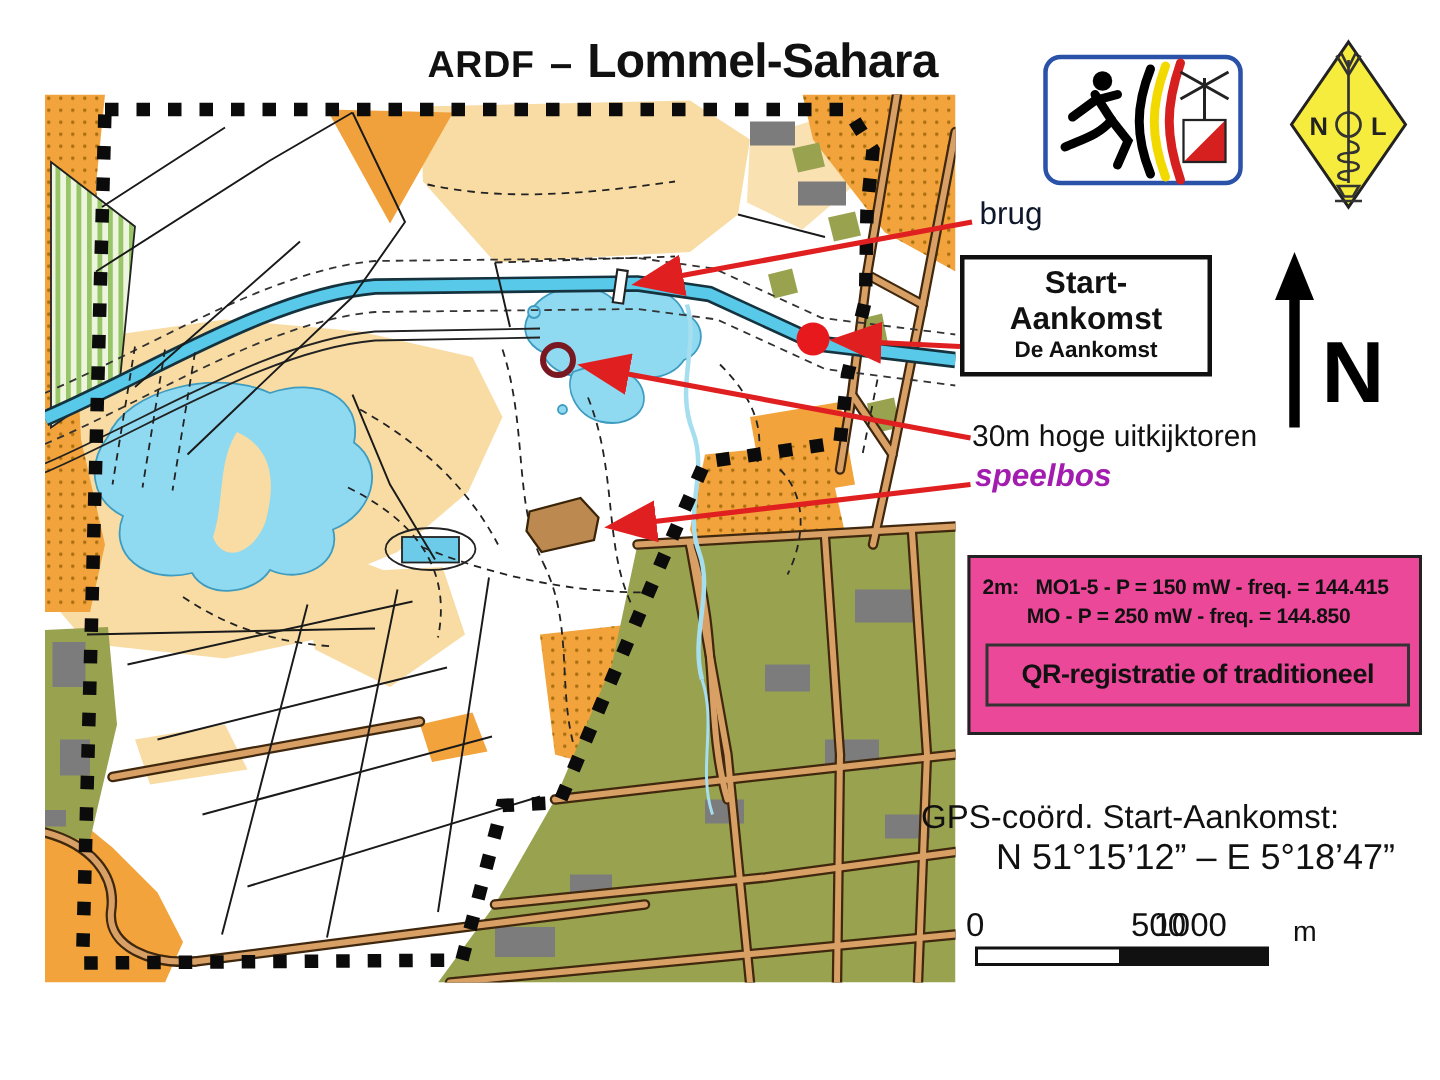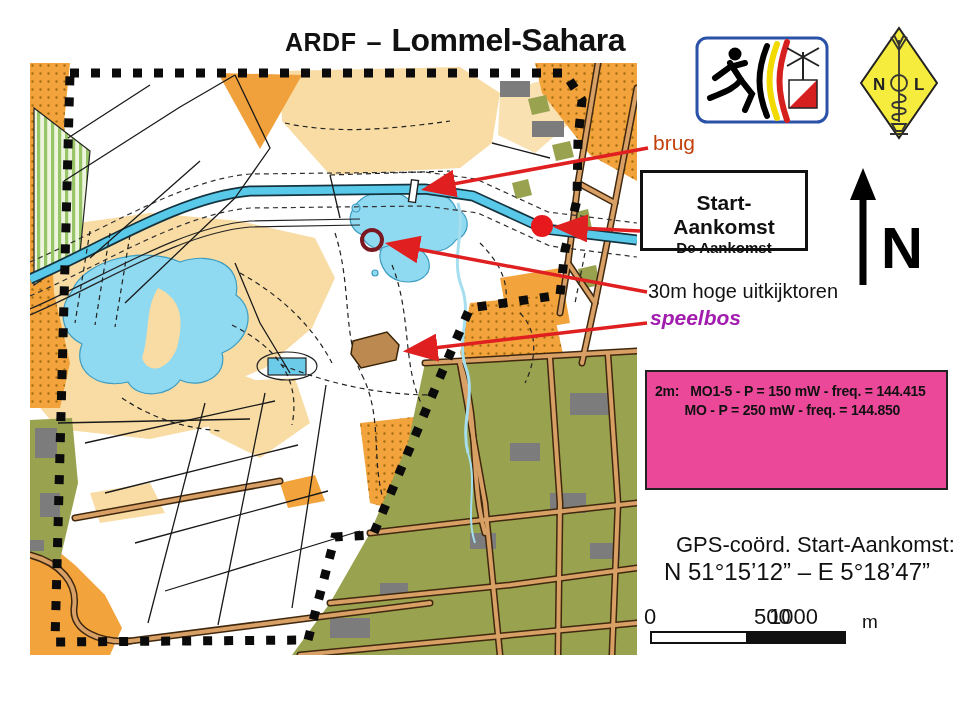--- a/index.html
+++ b/index.html
@@ -5,38 +5,38 @@
   html,body{margin:0;padding:0;background:#ffffff;}
   #slide{position:relative;width:960px;height:696px;background:#fff;overflow:hidden;
          font-family:"Liberation Sans", sans-serif;color:#111;}
   .abs{position:absolute;}
   
   #title-row{left:285px;top:22px;display:flex;align-items:baseline;gap:10px;}
   .title-prefix{font-size:25px;font-weight:bold;letter-spacing:.5px;}
   .title-dash{font-size:27px;font-weight:bold;}
   .title-name{font-size:32px;font-weight:bold;letter-spacing:-.5px;}
   
-  .plain-label{font-size:21px;color:#c2410c;}
+  .plain-label{font-size:21px;color:#0f172a;}
   #brug-label{left:653px;top:131px;}
   #tower-label{left:648px;top:280px;font-size:20px;}
   #speelbos-label{left:650px;top:306px;font-size:21px;font-weight:bold;color:#a21caf;font-style:italic;}
   
   #start-box{left:640px;top:170px;width:168px;height:81px;border:3px solid #111;
-             background:#fff;text-align:center;padding-top:18px;box-sizing:border-box;}
+             background:#fff;text-align:center;padding-top:4px;box-sizing:border-box;}
   #start-box .l1,#start-box .l2{font-size:21px;font-weight:bold;line-height:24px;}
   #start-box .l3{font-size:15px;font-weight:bold;line-height:18px;}
   
   #freq-box{left:645px;top:370px;width:303px;height:120px;border:2px solid #222;
             background:#ec4899;box-sizing:border-box;padding:10px 6px 0 8px;}
   .freq-line{white-space:pre;font-size:14px;font-weight:bold;letter-spacing:-0.2px;line-height:19px;}
   #qr-box{margin-top:9px;margin-left:2px;width:283px;border:2px solid #333;text-align:center;
           padding:8px 0 9px 0;box-sizing:border-box;}
   #qr-box span{font-size:18px;font-weight:bold;letter-spacing:-0.3px;}
   
-  #gps-label{left:676px;top:532px;font-size:22px;}
+  #gps-label{left:614px;top:532px;font-size:22px;}
   #gps-coords{left:664px;top:558px;font-size:24px;}
   
   .scale-num{font-size:22px;color:#111;}
   #scale-0{left:644px;top:604px;}
   #scale-500{left:726px;top:604px;margin-left:28px;}
   #scale-1000{left:769px;top:604px;}
   #scale-m{left:862px;top:611px;font-size:19px;}
   #scale-bar{left:650px;top:631px;width:196px;height:13px;display:flex;}
   #scale-bar .half-white{width:98px;height:13px;border:2px solid #111;box-sizing:border-box;background:#fff;}
   #scale-bar .half-black{width:98px;height:13px;background:#111;}
@@ -281,20 +281,23 @@
       <text x="36" y="106" font-size="58" font-weight="bold" fill="#000" font-family="Liberation Sans, sans-serif">N</text>
     </svg>
   </div>
 
   <div class="abs" id="tower-label">30m hoge uitkijktoren</div>
   <div class="abs" id="speelbos-label">speelbos</div>
 
   <div class="abs" id="freq-box">
     <div class="freq-line">2m:   MO1-5 - P = 150 mW - freq. = 144.415</div>
     <div class="freq-line">        MO - P = 250 mW - freq. = 144.850</div>
+    <div id="qr-box">
+      <span>QR-registratie of traditioneel</span>
+    </div>
   </div>
 
   <div class="abs" id="gps-label">GPS-coörd. Start-Aankomst:</div>
   <div class="abs" id="gps-coords">N 51°15’12” – E 5°18’47”</div>
 
   <div class="abs scale-num" id="scale-0">0</div>
   <div class="abs scale-num" id="scale-500">500</div>
   <div class="abs scale-num" id="scale-1000">1000</div>
   <div class="abs scale-num" id="scale-m">m</div>
   <div class="abs" id="scale-bar">

